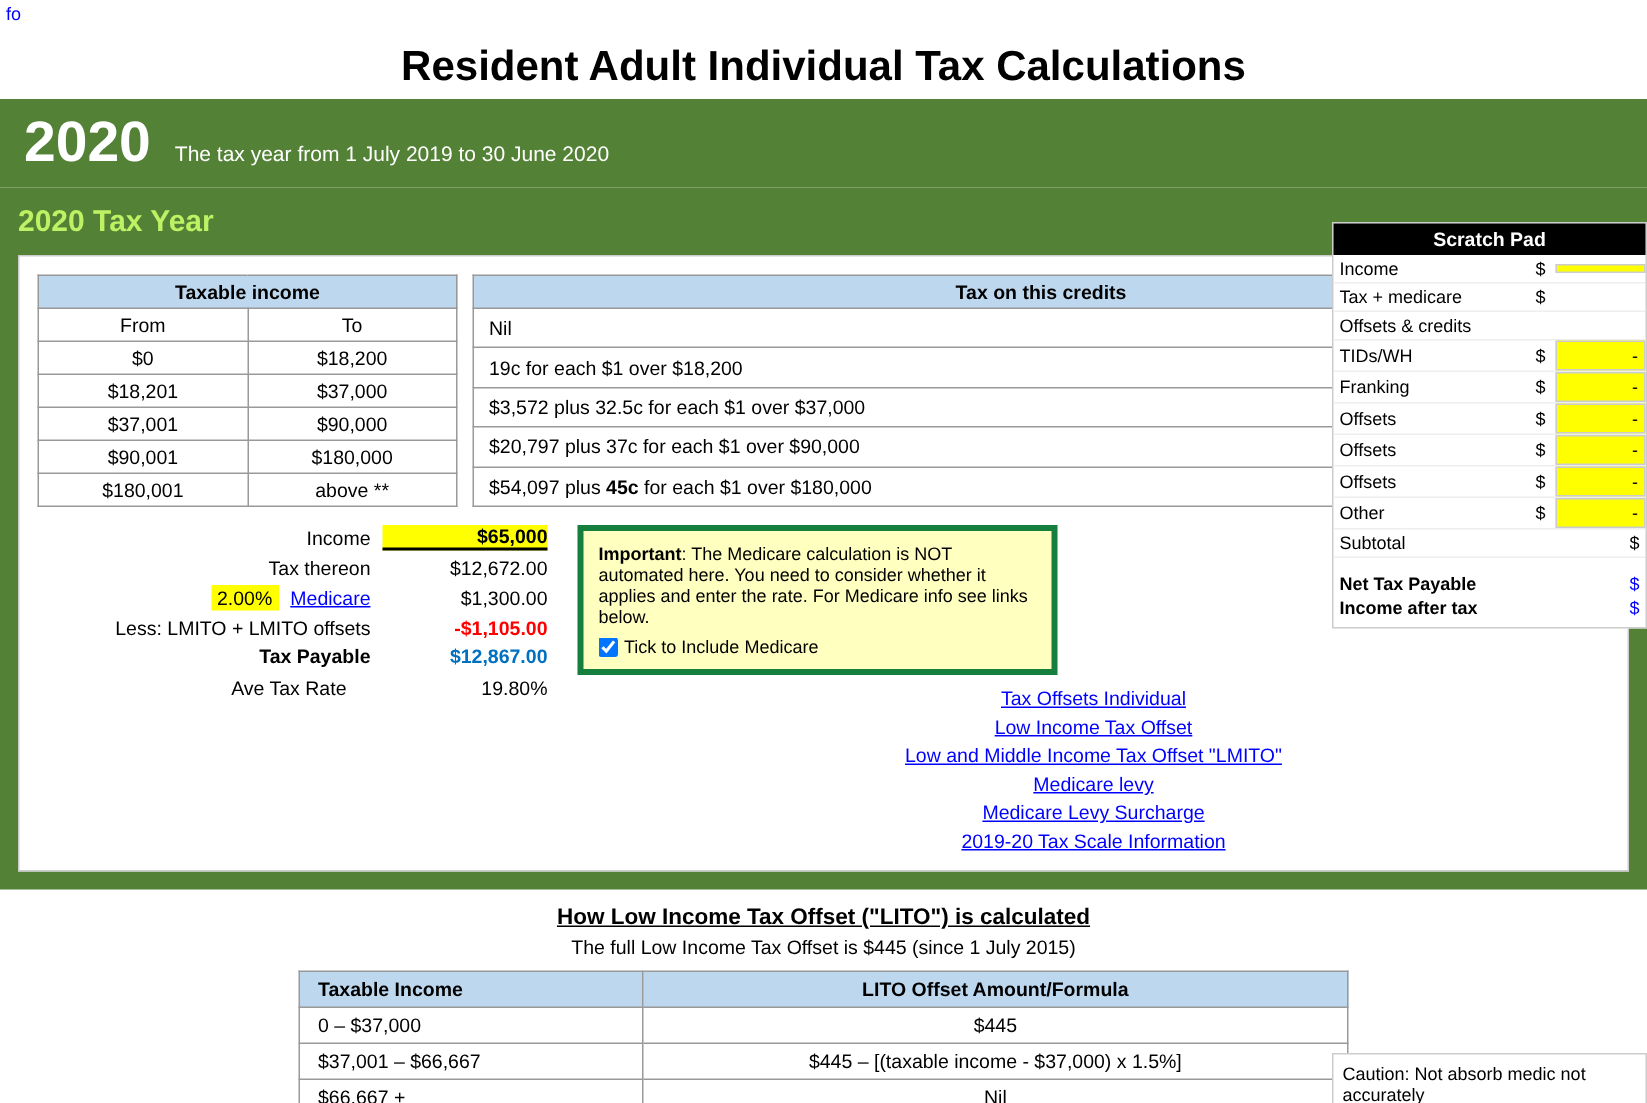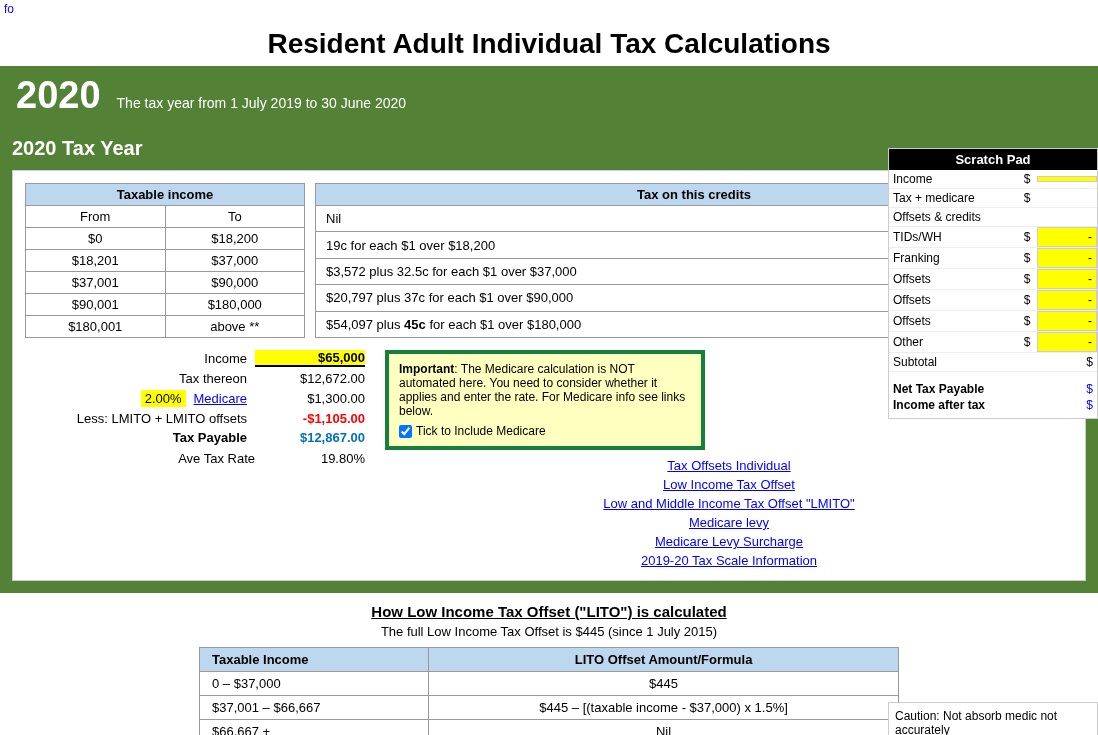--- a/index.html
+++ b/index.html
@@ -8,21 +8,21 @@
     .top-link { color: blue; font-size: 12px; padding: 2px 4px; display: inline-block; }
     .page-title { text-align: center; font-size: 28px; font-weight: bold; padding: 10px 0 6px 0; }
 
     .year-banner { background: #538135; color: white; padding: 8px 16px; display: flex; align-items: baseline; gap: 16px; margin-bottom: 0; }
     .year-banner .year { font-size: 38px; font-weight: bold; }
     .year-banner .year-desc { font-size: 14px; }
 
     .main-green { background: #538135; padding: 12px; }
     .inner-white { background: white; border: 1px solid #ccc; padding: 12px; }
 
-    .tax-year-title { font-size: 20px; font-weight: bold; color: #ffffff; margin-bottom: 10px; }
+    .tax-year-title { font-size: 20px; font-weight: bold; color: #bef264; margin-bottom: 10px; }
 
     .tables-row { display: flex; gap: 0; }
 
     .taxable-table { border-collapse: collapse; flex: 0 0 auto; width: 280px; }
     .taxable-table th, .taxable-table td { border: 1px solid #999; padding: 3px 8px; text-align: center; font-size: 13px; }
     .taxable-table th { background: #bdd7ee; font-weight: bold; }
     .taxable-table .sub-header td { font-weight: normal; }
 
     .tax-income-table { border-collapse: collapse; flex: 1; }
     .tax-income-table th, .tax-income-table td { border: 1px solid #999; padding: 3px 10px; font-size: 13px; }
@@ -46,21 +46,21 @@
     .medicare-pct { background: #ffff00; padding: 1px 4px; font-size: 13px; }
     .medicare-link { color: blue; text-decoration: underline; cursor: pointer; }
 
     .important-box { background: #ffffc0; border: 4px solid #15803d; padding: 8px 10px; font-size: 12px; max-width: 320px; }
     .important-box b { font-weight: bold; }
     .tick-row { display: flex; align-items: center; gap: 4px; margin-top: 6px; }
 
     .links-section { display: flex; flex-direction: column; gap: 4px; margin-top: 8px; }
     .links-section a { color: blue; text-decoration: underline; font-size: 13px; text-align: center; display: block; }
 
-    .ave-row { margin-top: 6px; display: flex; align-items: flex-end; gap: 0; justify-content: flex-end; }
+    .ave-row { margin-top: 6px; display: flex; align-items: flex-end; gap: 24px; justify-content: flex-end; }
     .ave-label { text-align: right; flex: 1; }
     .ave-value { width: 110px; text-align: right; }
 
     
     .scratch-pad { position: absolute; top: 148px; right: 0; width: 210px; background: #fff; border: 1px solid #ccc; }
     .scratch-header { background: #000; color: #fff; font-weight: bold; text-align: center; padding: 3px; font-size: 13px; }
 
     .scratch-row { display: flex; align-items: center; border-bottom: 1px solid #eee; font-size: 12px; }
     .scratch-row .sr-label { flex: 1; padding: 2px 4px; }
     .scratch-row .sr-dollar { width: 20px; text-align: center; padding: 2px 0; }

